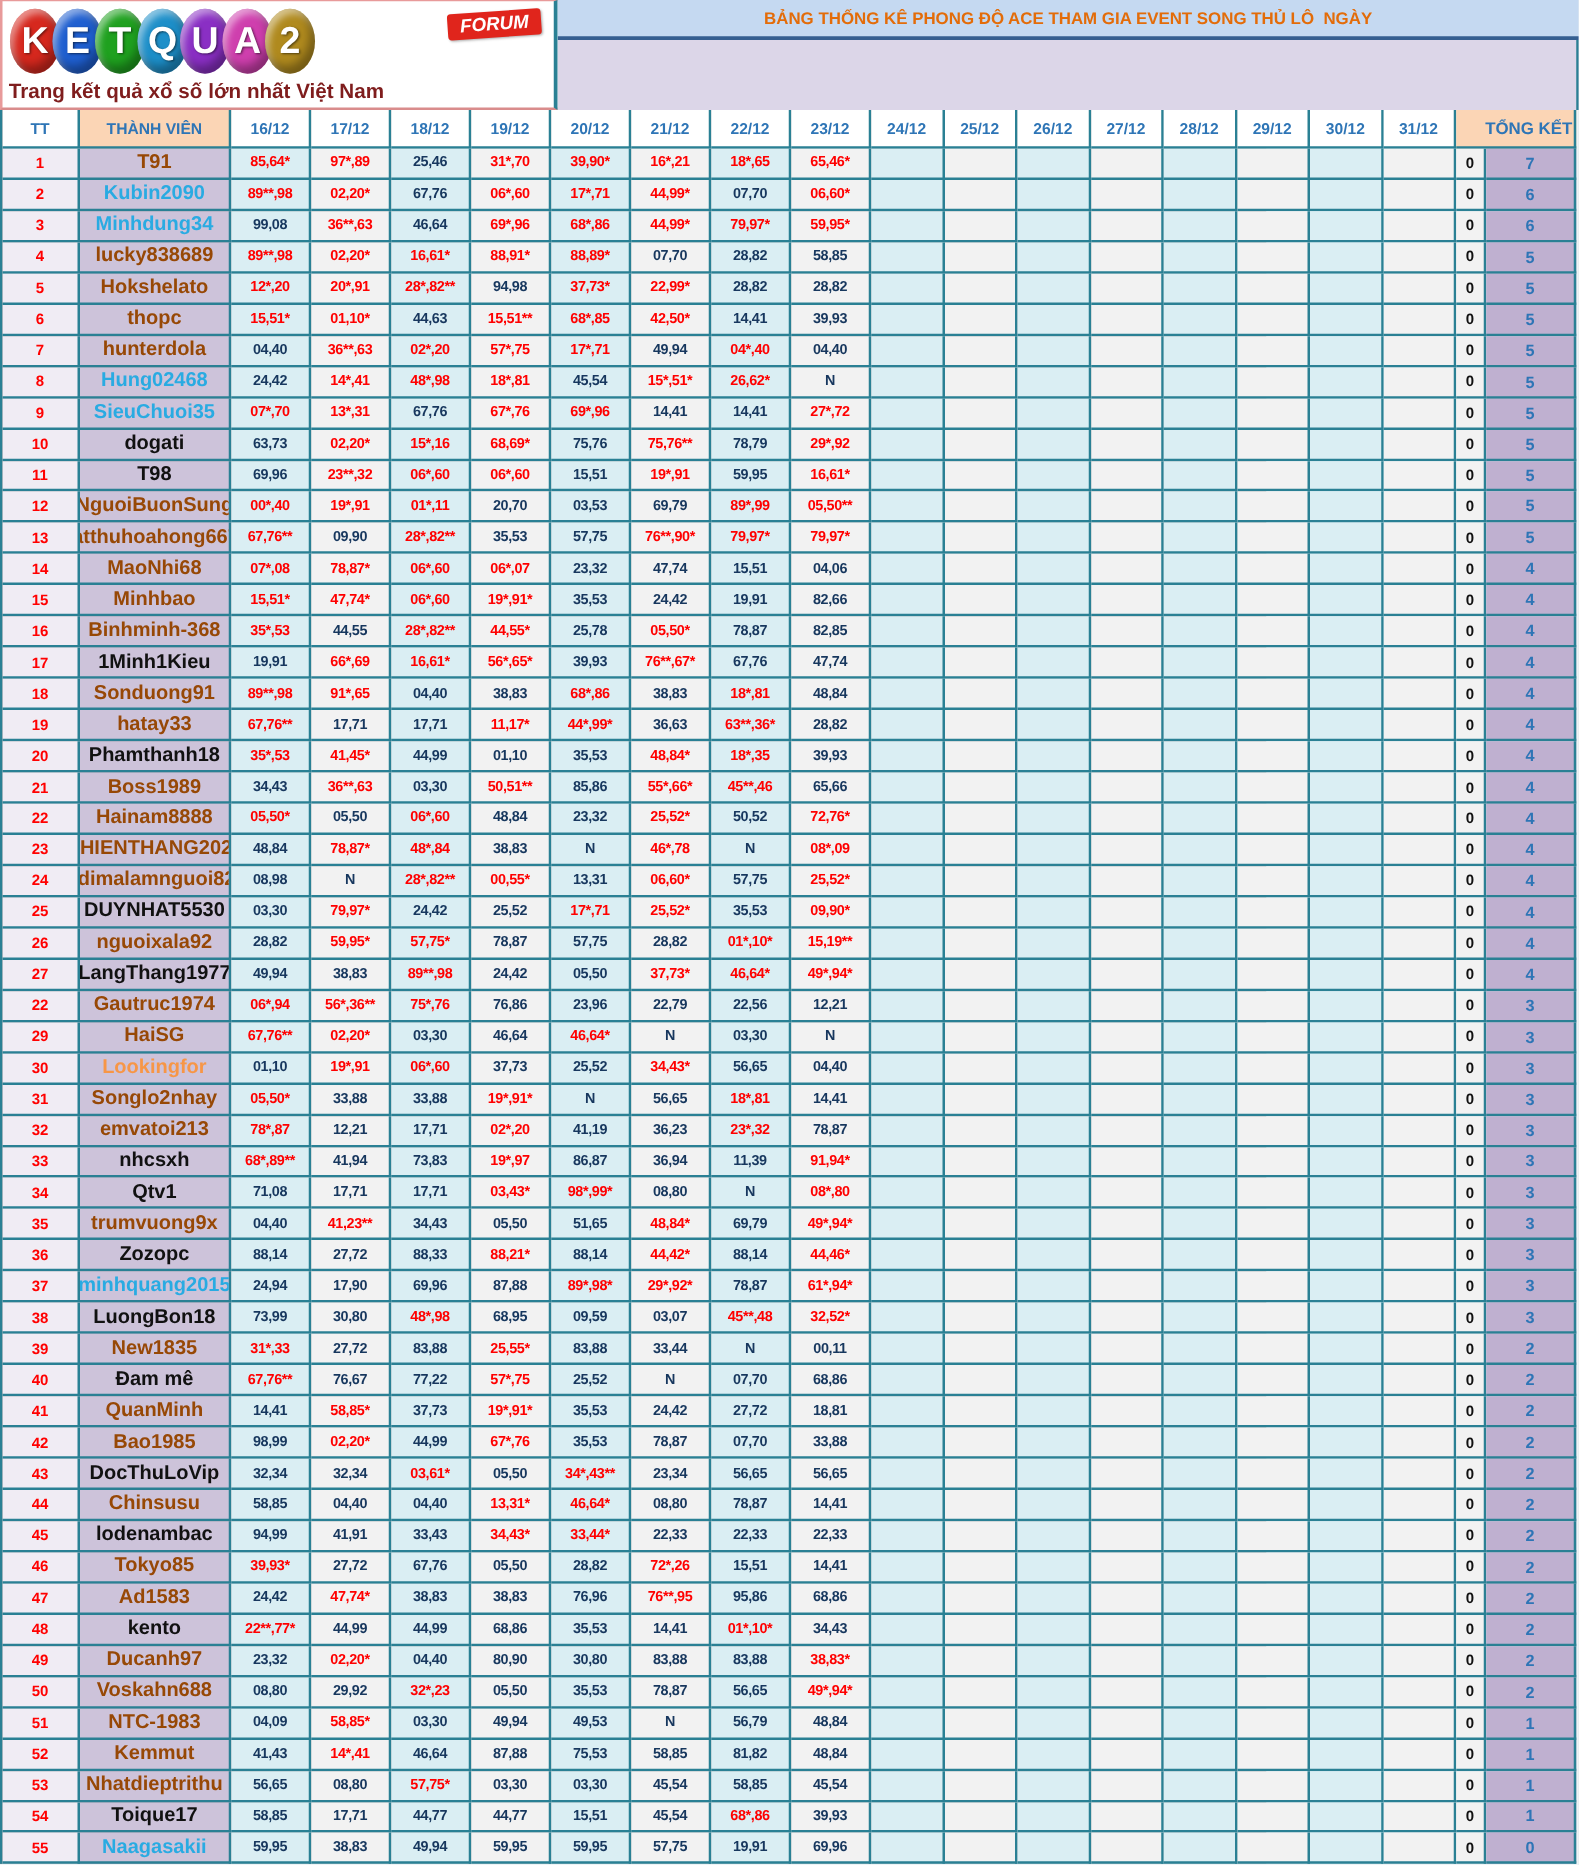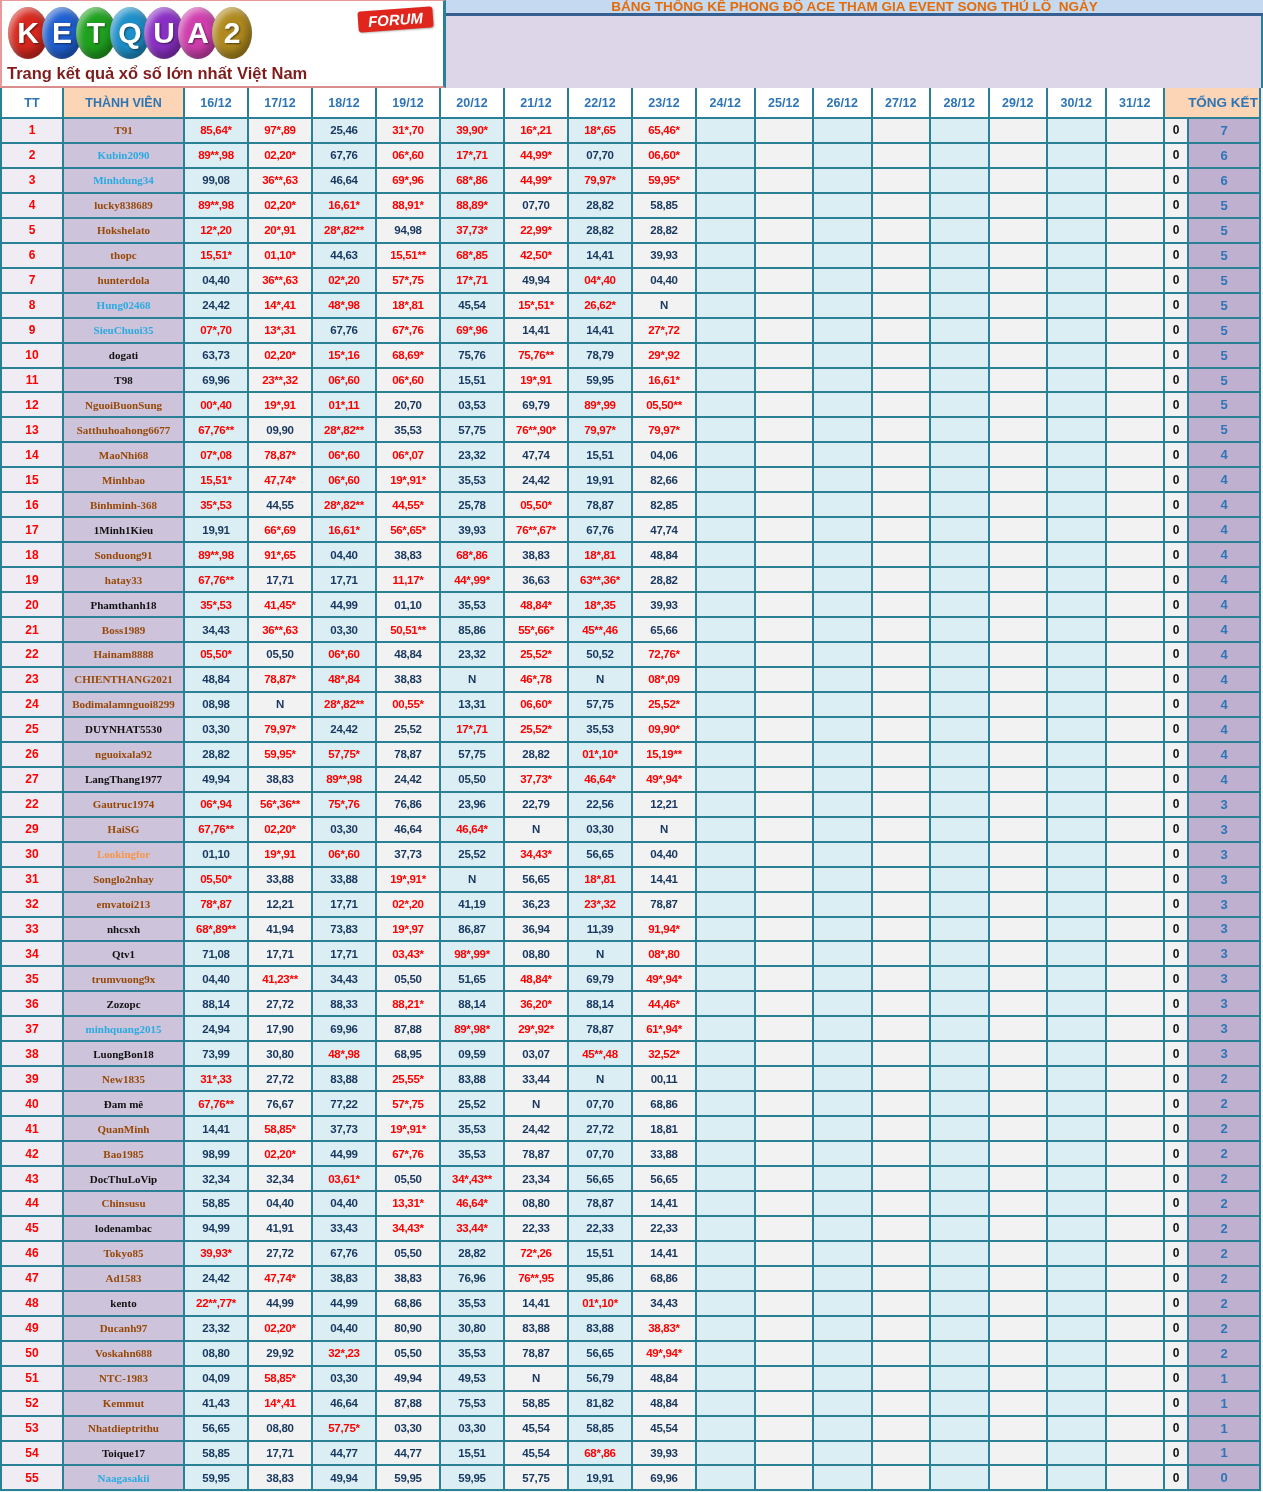--- a/index.html
+++ b/index.html
@@ -15,38 +15,38 @@
   .letter { width:40px; height:52px; border-radius:50%; margin-right:-6px;
             display:flex; align-items:center; justify-content:center;
             color:#fff; font-weight:bold; font-size:30px; text-shadow:1px 1px 2px rgba(0,0,0,.55);
             box-shadow:inset -4px -6px 8px rgba(0,0,0,.35), inset 3px 4px 6px rgba(255,255,255,.5); }
   .forum-badge { position:absolute; right:10px; top:8px; background:#e0251c; color:#fff;
                  font-style:italic; font-weight:bold; font-size:15px; padding:2px 10px;
                  border-radius:3px; transform:rotate(-4deg); box-shadow:1px 1px 2px rgba(0,0,0,.3); }
   .tagline { position:absolute; left:5px; bottom:3px; font-size:16.5px; font-weight:bold; color:#7f1d1d; }
 
   .title-area { flex:1; display:flex; flex-direction:column; }
-  .title-bar { height:16px; background:#c5d9f1; border-bottom:3px solid #365f91;
+  .title-bar { height:32px; background:#c5d9f1; border-bottom:3px solid #365f91;
                display:flex; align-items:center; justify-content:center;
                color:#e36c09; font-weight:bold; font-size:13.5px; white-space:pre; }
   .lavender-band { flex:1; background:#dcd6e8; border-right:2px solid #2a8094; }
 
   
   .grid { display:grid; width:1013px;
           grid-template-columns:62px 121px repeat(8,64px) repeat(8,58.5px) 24px 72px;
           grid-template-rows:31px repeat(55,24.96px);
           border-left:2px solid #2a8094; background:#737373; }
   .cell { border-right:2px solid #2a8094; border-bottom:2px solid #2a8094;
           display:flex; align-items:center; justify-content:center;
           overflow:hidden; white-space:nowrap; }
   .hcell { background:#ffffff; color:#2e75b6; font-weight:bold; font-size:12.5px; }
   .hcell.peach { background:#fbd5b5; }
   .hcell.span2 { grid-column:span 2; font-size:13.5px;padding-left:22px; }
   .tt { background:#f0ecf4; color:#ff0000; font-weight:bold; font-size:12px; }
-  .namec { background:#cdc3da; font-weight:bold; font-size:11px;font-family:Liberation Serif, serif; }
+  .namec { background:#cdc3da; font-weight:bold; font-size:16px; }
   .name-brown { color:#974806; }
   .name-cyan  { color:#29abe2; }
   .name-black { color:#111111; }
   .name-orange{ color:#f79646; }
   .val { font-weight:bold; font-size:11.5px; letter-spacing:-0.3px; }
   .val.red { color:#ff0000; }
   .val.navy { color:#17375e; }
   .c-even { background:#daeef3; }
   .c-odd  { background:#f2f2f2; }
   .zeroc { background:#f2f2f2; color:#111111; font-weight:bold; font-size:12px; }
@@ -796,21 +796,21 @@
       <div class="cell c-odd"></div>
       <div class="cell zeroc">0</div>
       <div class="cell totalc">3</div>
       <div class="cell tt">36</div>
       <div class="cell namec name-black">Zozopc</div>
       <div class="cell val navy c-even">88,14</div>
       <div class="cell val navy c-odd">27,72</div>
       <div class="cell val navy c-even">88,33</div>
       <div class="cell val red c-odd">88,21*</div>
       <div class="cell val navy c-even">88,14</div>
-      <div class="cell val red c-odd">36,20*</div>
+      <div class="cell val red c-odd">44,42*</div>
       <div class="cell val navy c-even">88,14</div>
       <div class="cell val red c-odd">44,46*</div>
       <div class="cell c-even"></div>
       <div class="cell c-odd"></div>
       <div class="cell c-even"></div>
       <div class="cell c-odd"></div>
       <div class="cell c-even"></div>
       <div class="cell c-odd"></div>
       <div class="cell c-even"></div>
       <div class="cell c-odd"></div>

